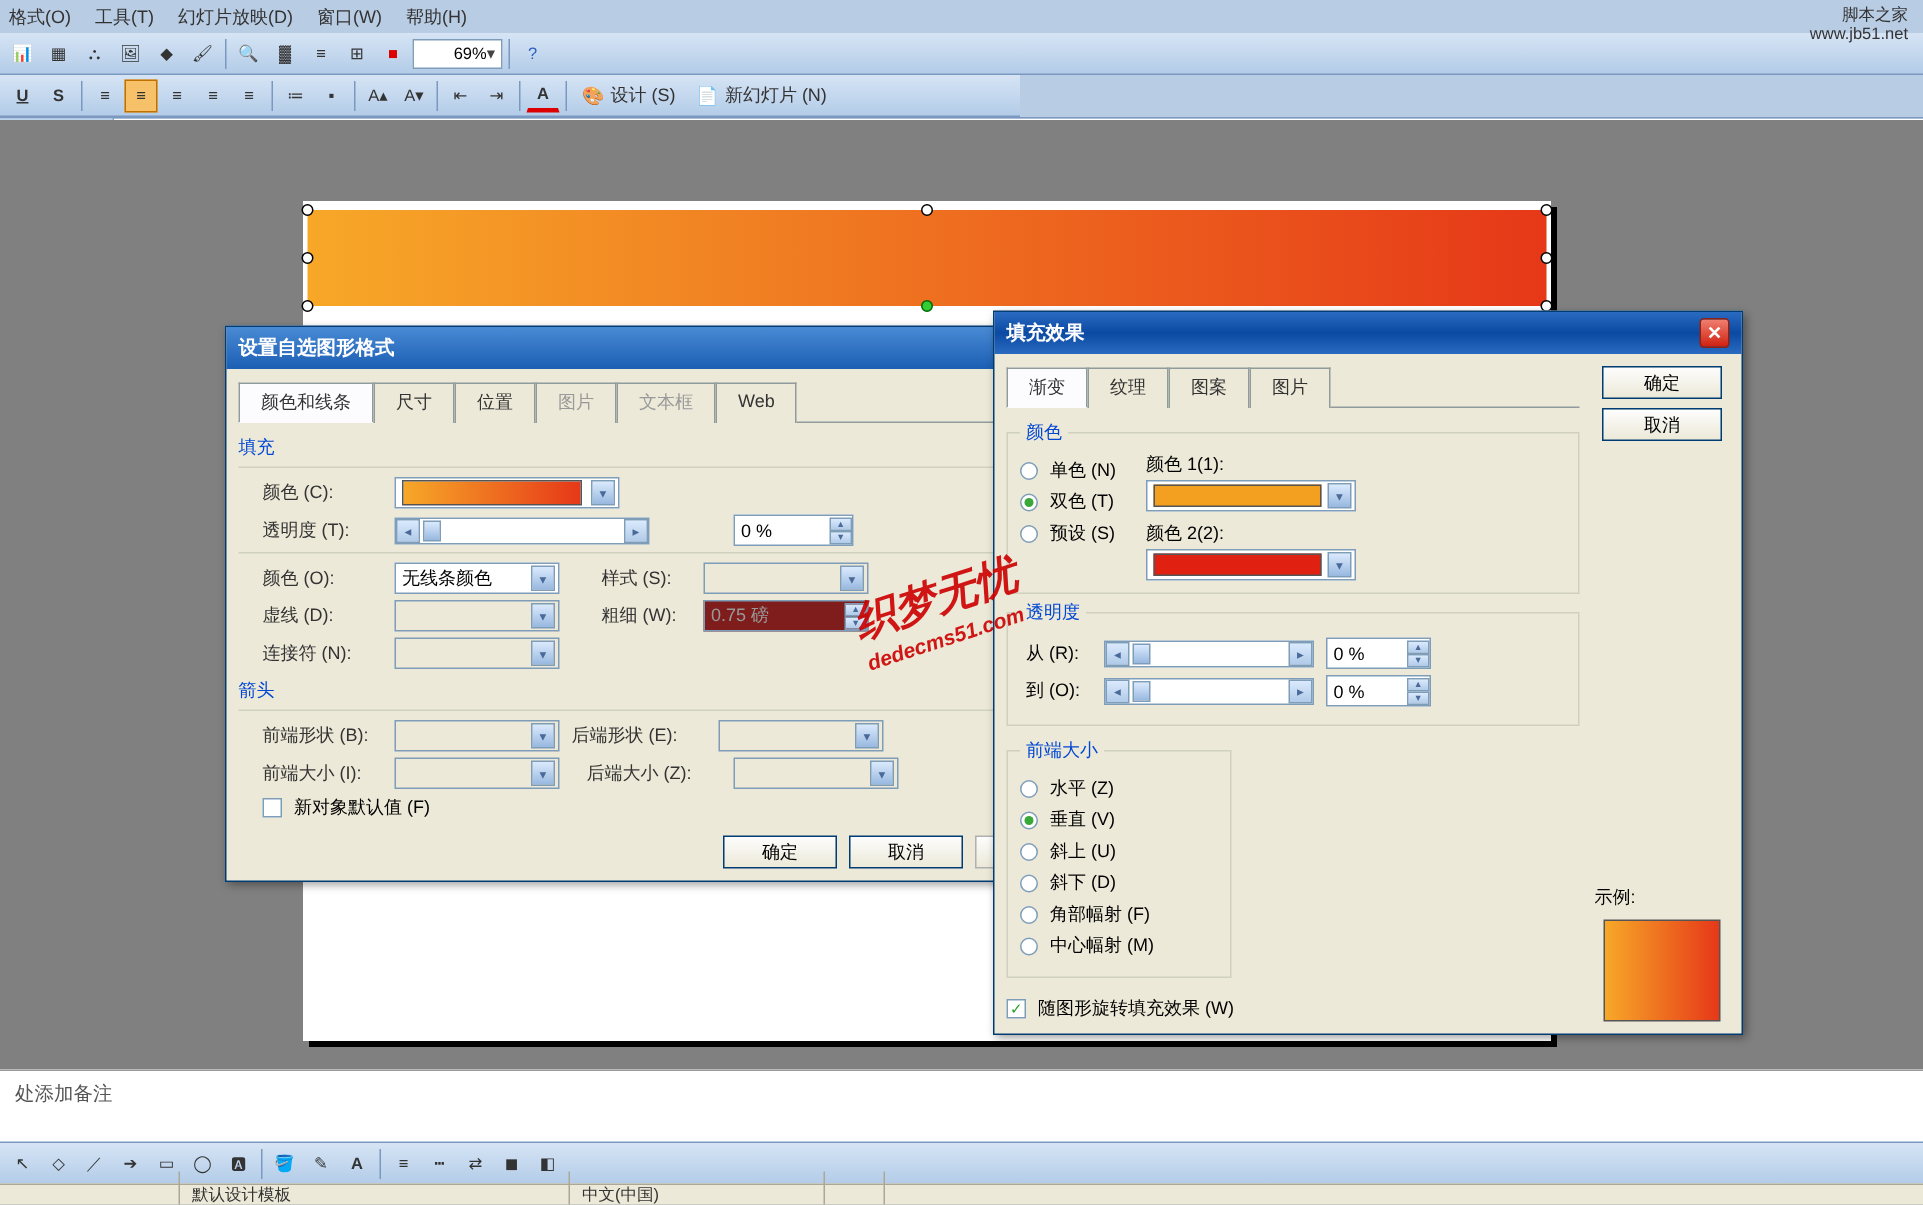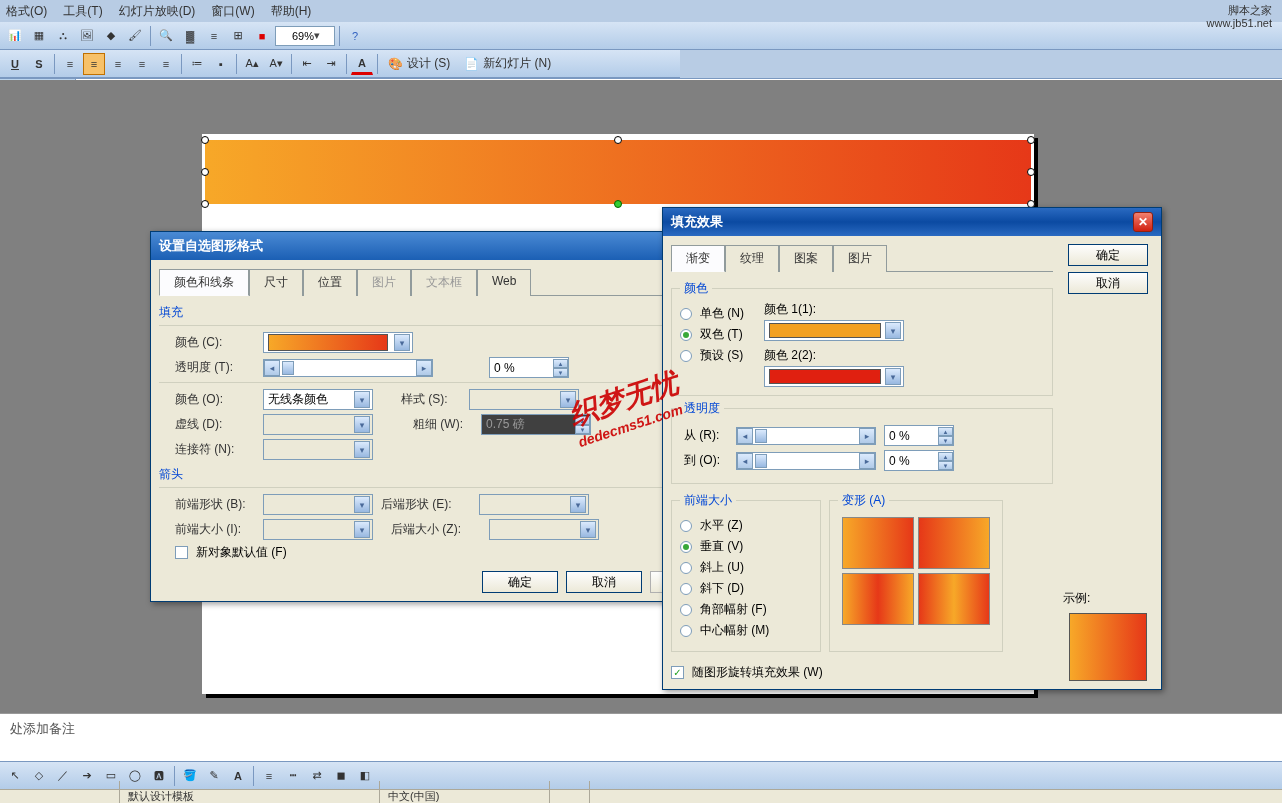--- a/index.html
+++ b/index.html
@@ -4,21 +4,21 @@
 <style>
 * { box-sizing: border-box; margin: 0; padding: 0; font-family: "Microsoft YaHei", SimSun, sans-serif; }
 body { background: #fff; width: 1282px; height: 803px; position: relative; overflow: hidden; font-size: 12px; }
 .toolbar-area { background: #b8cce4; border-bottom: 1px solid #7a98c0; }
 .menubar { height: 22px; display: flex; align-items: center; padding: 0 6px; gap: 16px; color: #333; font-size: 12px; }
 .menubar span { cursor: default; }
 .toolbar-row { height: 28px; display: flex; align-items: center; padding: 2px 4px; gap: 2px; background: linear-gradient(#d6e4f5,#b3cce8); border-bottom: 1px solid #7a98c0; }
 .tb-btn { width: 22px; height: 22px; border: 1px solid transparent; display: flex; align-items: center; justify-content: center; font-size: 11px; color: #333; }
 .tb-btn.active { background: #f7c169; border-color: #c07000; }
 .tb-sep { width: 1px; height: 20px; background: #7a98c0; margin: 0 2px; }
-.zoom-box { width: 60px; height: 20px; background: #fff; border: 1px solid #7e9db9; font-size: 11px; padding: 0 16px; display: flex; align-items: center; justify-content: space-between; }
+.zoom-box { width: 60px; height: 20px; background: #fff; border: 1px solid #7e9db9; font-size: 11px; padding: 0 4px; display: flex; align-items: center; justify-content: flex-end; }
 .zoom-box .dd { color: #444; }
 .design-btn, .newslide-btn { height: 22px; padding: 0 6px; display: flex; align-items: center; gap: 4px; font-size: 12px; color: #333; }
 .help-strip { height: 30px; background: linear-gradient(#bcd4ec,#a2c0e0); display: flex; align-items: center; padding: 0 6px; gap: 4px; width: 76px; border-right: 1px solid #7a98c0; border-bottom: 1px solid #7a98c0; }
 .help-strip .tb-btn { background: #fff0; }
 .slide-area { position: absolute; top: 80px; left: 0; right: 0; bottom: 90px; background: #808080; }
 .slide-canvas { position: absolute; left: 202px; top: 54px; width: 832px; height: 560px; background: #fff; box-shadow: 4px 4px 0 #000; }
 .shape-rect { position: absolute; left: 205px; top: 60px; width: 826px; height: 64px; background: linear-gradient(90deg, #f7a828, #e63818); }
 .sel-handle { position: absolute; width: 8px; height: 8px; background: #fff; border: 1px solid #000; border-radius: 50%; }
 .sel-handle.green { background: #3c3; border-color: #060; }
 .notes-area { position: absolute; left: 0; right: 0; bottom: 34px; height: 56px; background: #fff; border-top: 1px solid #999; padding: 6px 10px; color: #555; font-size: 13px; }
@@ -148,21 +148,21 @@
   <div class="sel-handle" style="left:1027px;top:88px"></div>
   <div class="sel-handle" style="left:201px;top:120px"></div>
   <div class="sel-handle green" style="left:614px;top:120px"></div>
   <div class="sel-handle" style="left:1027px;top:120px"></div>
 </div>
 
 <div class="watermark-red">
   <span>织梦无忧</span><small>dedecms51.com</small>
 </div>
 
-<div class="dialog" style="left:150px;top:231px;width:595px;">
+<div class="dialog" style="left:150px;top:217px;width:595px;">
   <div class="titlebar">
     <span>设置自选图形格式</span>
     <div class="close-btn">✕</div>
   </div>
   <div class="dlg-body">
     <div class="tab-row">
       <div class="tab active">颜色和线条</div>
       <div class="tab">尺寸</div>
       <div class="tab">位置</div>
       <div class="tab disabled">图片</div>
@@ -210,22 +210,22 @@
             <span></span>
             <div class="dd-btn">▾</div>
           </div>
       </div>
       <div class="field-row">
         <div class="field-label">虚线 (D):</div>
         <div class="combo disabled" style="width:110px">
             <span></span>
             <div class="dd-btn">▾</div>
           </div>
-        <div class="field-label" style="width:60px;margin-left:32px">粗细 (W):</div>
-        <div class="spin-box" style="width:110px;color:#999;background:#404040">
+        <div class="field-label" style="width:60px;margin-left:20px">粗细 (W):</div>
+        <div class="spin-box" style="width:110px;color:#999;background:#7f1d1d">
           <span>0.75 磅</span>
           <div class="spins">
               <div class="sp">▴</div>
               <div class="sp">▾</div>
             </div>
         </div>
       </div>
       <div class="field-row">
         <div class="field-label">连接符 (N):</div>
         <div class="combo disabled" style="width:110px">
@@ -378,29 +378,20 @@
             </div>
           <div class="field-row" style="margin-left:0">
               <span class="radio"></span>
               <span>角部幅射 (F)</span>
             </div>
           <div class="field-row" style="margin-left:0">
               <span class="radio"></span>
               <span>中心幅射 (M)</span>
             </div>
         </fieldset>
-        <fieldset>
-          <legend>变形 (A)</legend>
-          <div class="variant-grid">
-            <div class="variant-cell" style="background:linear-gradient(90deg,#f7a828,#e63818)"></div>
-            <div class="variant-cell" style="background:linear-gradient(90deg,#e63818,#f7a828)"></div>
-            <div class="variant-cell" style="background:linear-gradient(90deg,#f7a828,#e63818,#f7a828)"></div>
-            <div class="variant-cell" style="background:linear-gradient(90deg,#e63818,#f7a828,#e63818)"></div>
-          </div>
-        </fieldset>
       </div>
 
       <div class="field-row" style="margin:8px 0 0 0">
         <span class="checkbox">✓</span>
         <span>随图形旋转填充效果 (W)</span>
       </div>
     </div>
 
     <div style="width:90px;display:flex;flex-direction:column;gap:6px;align-items:center">
       <div class="btn" style="width:80px">确定</div>

